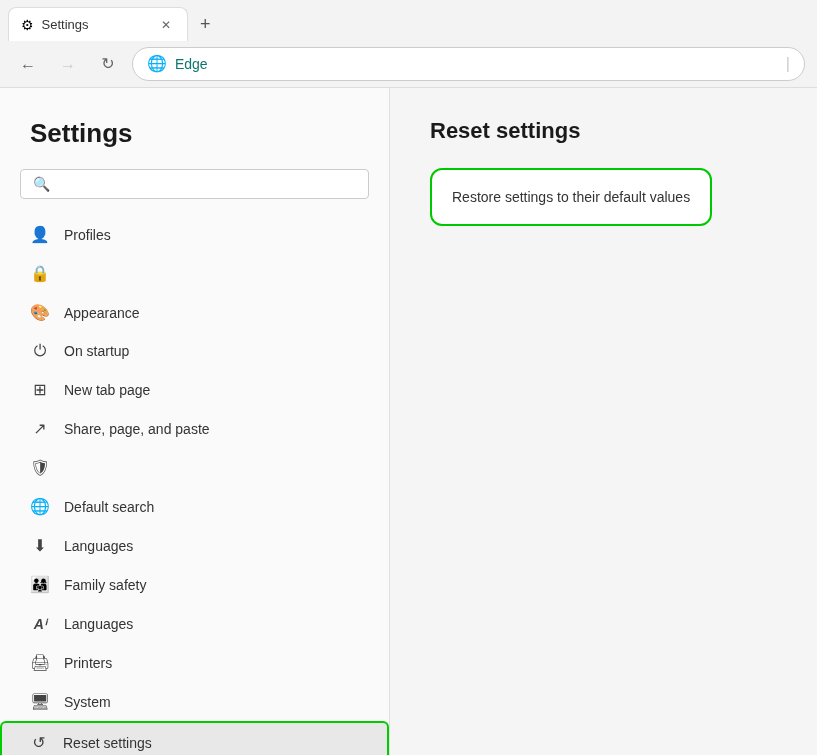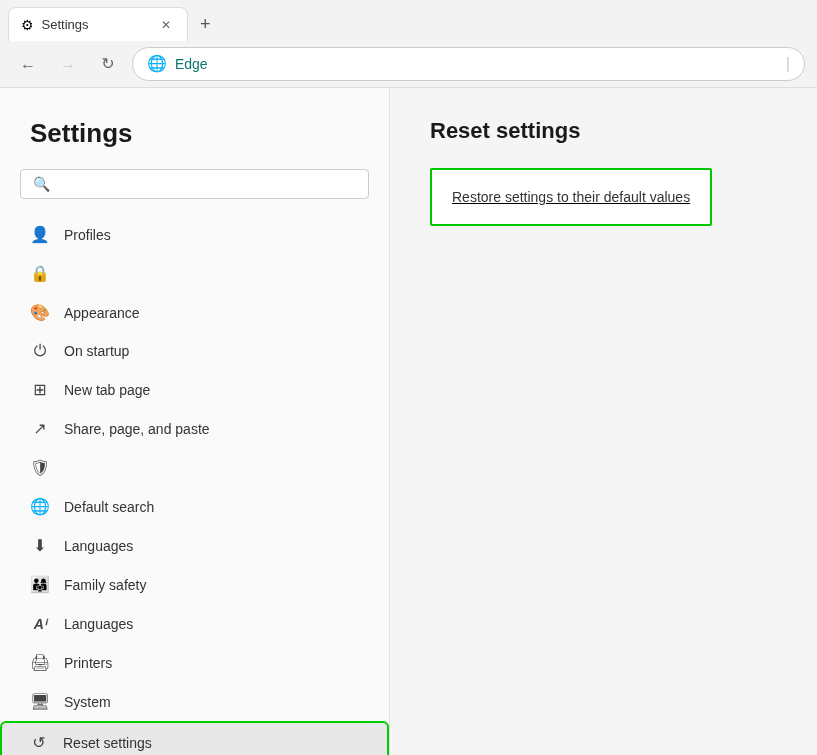--- a/index.html
+++ b/index.html
@@ -33,21 +33,21 @@
     .search-input { border: none; outline: none; font-size: 14px; color: #666; flex: 1; background: transparent; }
     .nav-items { list-style: none; }
     .nav-item { display: flex; align-items: center; gap: 14px; padding: 10px 30px; cursor: pointer; font-size: 14px; color: #333; border-radius: 0; }
     .nav-item.active { background: #e3e3e3; font-weight: 500; border-left: 3px solid #1a1a1a; padding-left: 27px; }
     .nav-item.highlighted { border: 2px solid #00c800; border-radius: 6px; }
     .nav-icon { font-size: 16px; color: #444; width: 20px; text-align: center; }
 
     
     .right-panel { flex: 1; background: #f5f5f5; padding: 30px 40px; }
     .panel-title { font-size: 22px; font-weight: 600; color: #1a1a1a; margin-bottom: 24px; }
-    .restore-card { background: #fff; border: 2.5px solid #00c800; border-radius: 2px; padding: 18px 20px; cursor: pointer; display: inline-block; max-width: 340px; text-decoration: underline; }
+    .restore-card { background: #fff; border: 2.5px solid #00c800; border-radius: 12px; padding: 18px 20px; cursor: pointer; display: inline-block; max-width: 340px; }
     .restore-text { font-size: 14px; color: #333; }
   </style>
 </head>
 <body>
 
 <div class="browser-chrome">
   <div class="tab-bar">
     <div class="tab">
       <span class="tab-favicon">⚙</span>
       <span class="tab-title">Settings</span>

